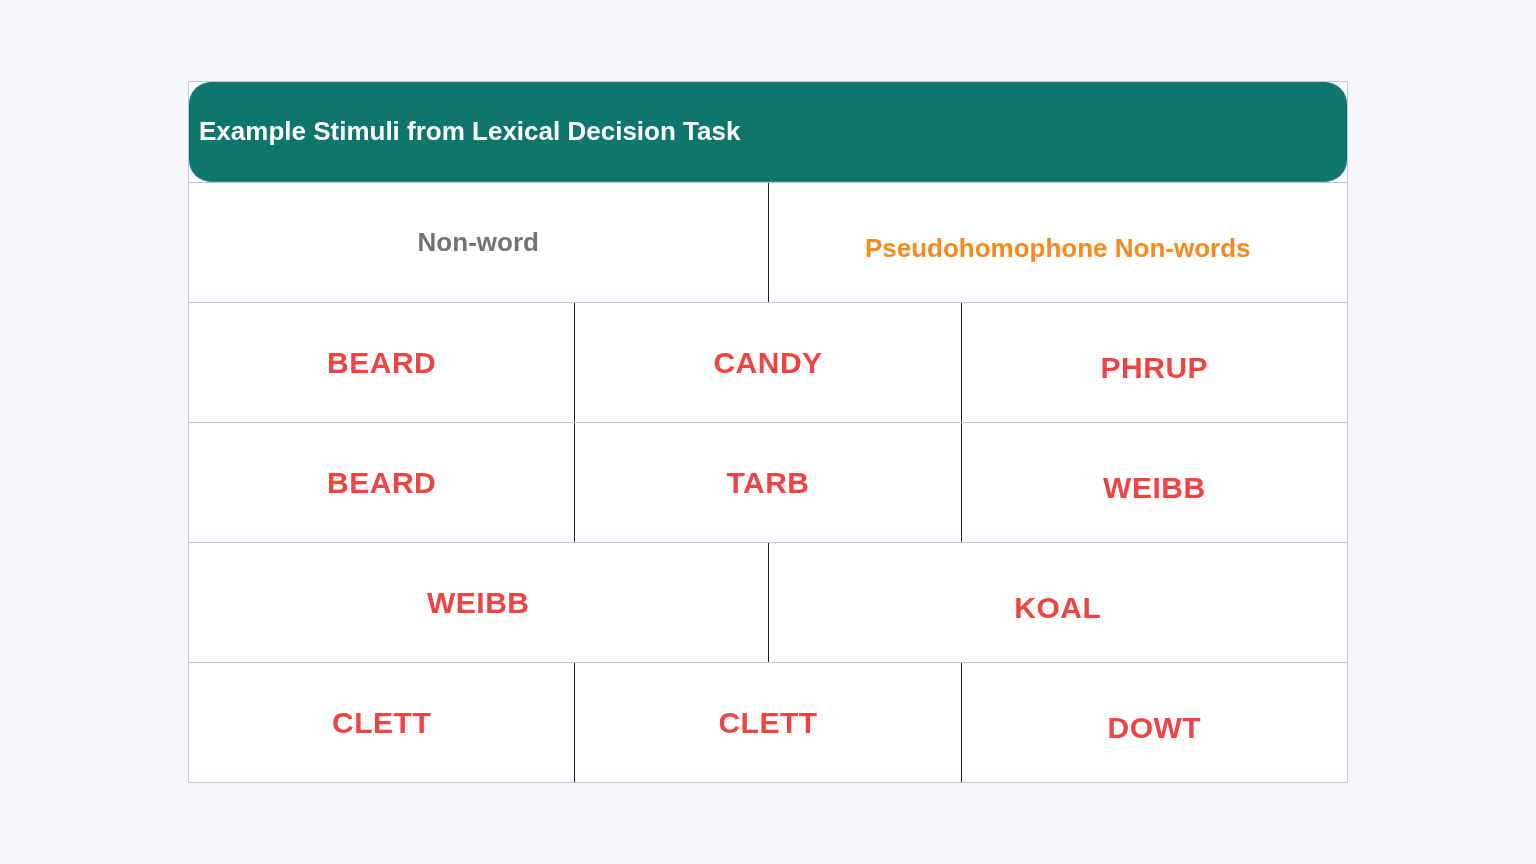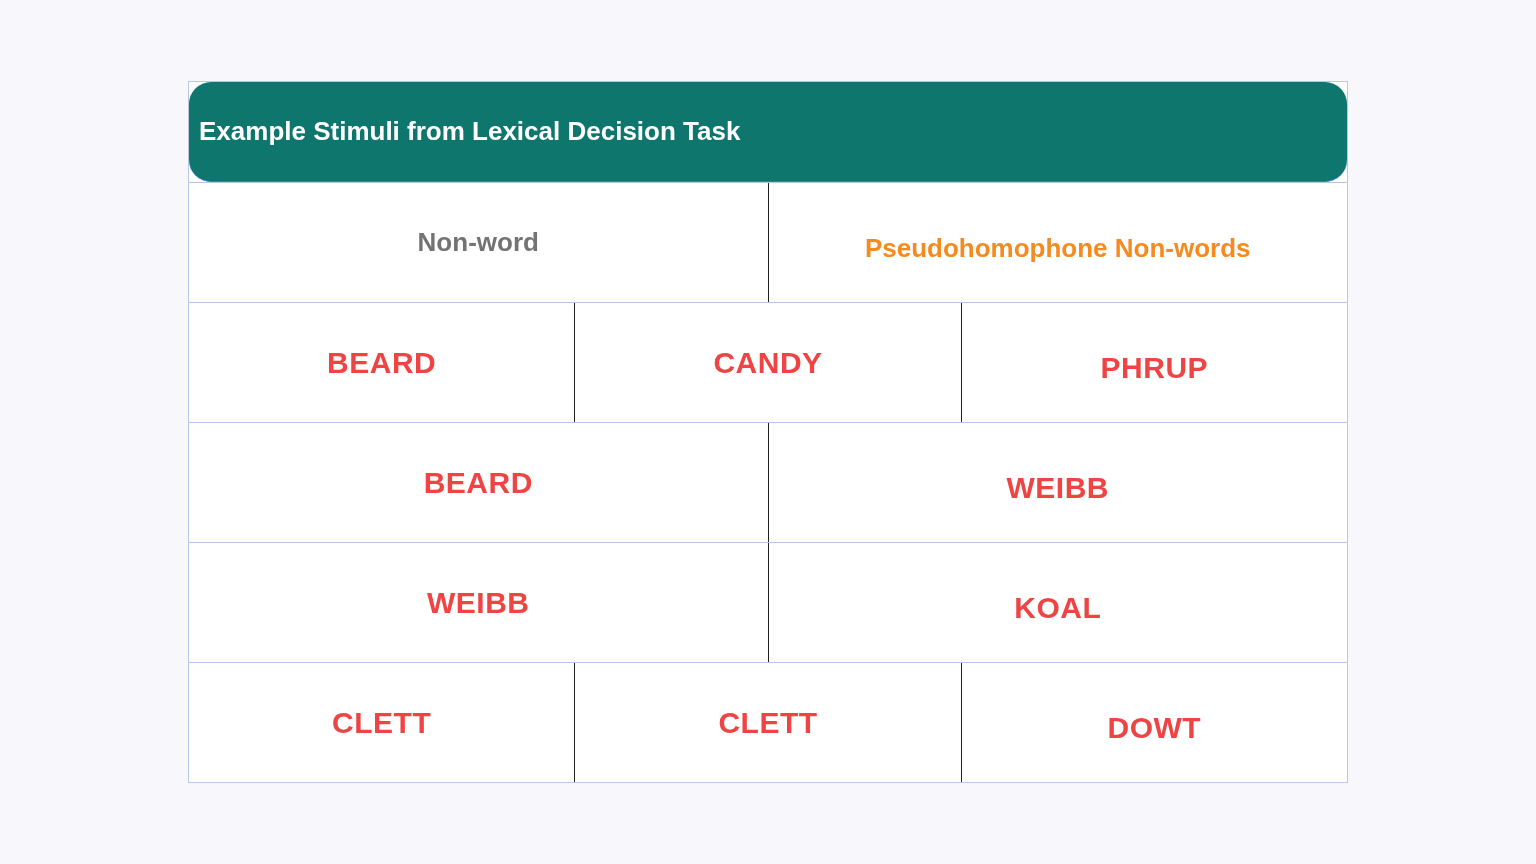--- a/index.html
+++ b/index.html
@@ -70,20 +70,21 @@
     <div class="cell pseudo">Pseudohomophone Non-words</div>
   </div>
 
   <div class="row data-row">
     <div class="cell">BEARD</div>
     <div class="cell">CANDY</div>
     <div class="cell">PHRUP</div>
   </div>
   <div class="row data-row">
     <div class="cell">BEARD</div>
+    <div class="cell">TARB</div>
     <div class="cell">WEIBB</div>
   </div>
   <div class="row data-row">
     <div class="cell">WEIBB</div>
     <div class="cell">KOAL</div>
   </div>
   <div class="row data-row">
     <div class="cell">CLETT</div>
     <div class="cell">CLETT</div>
     <div class="cell">DOWT</div>

